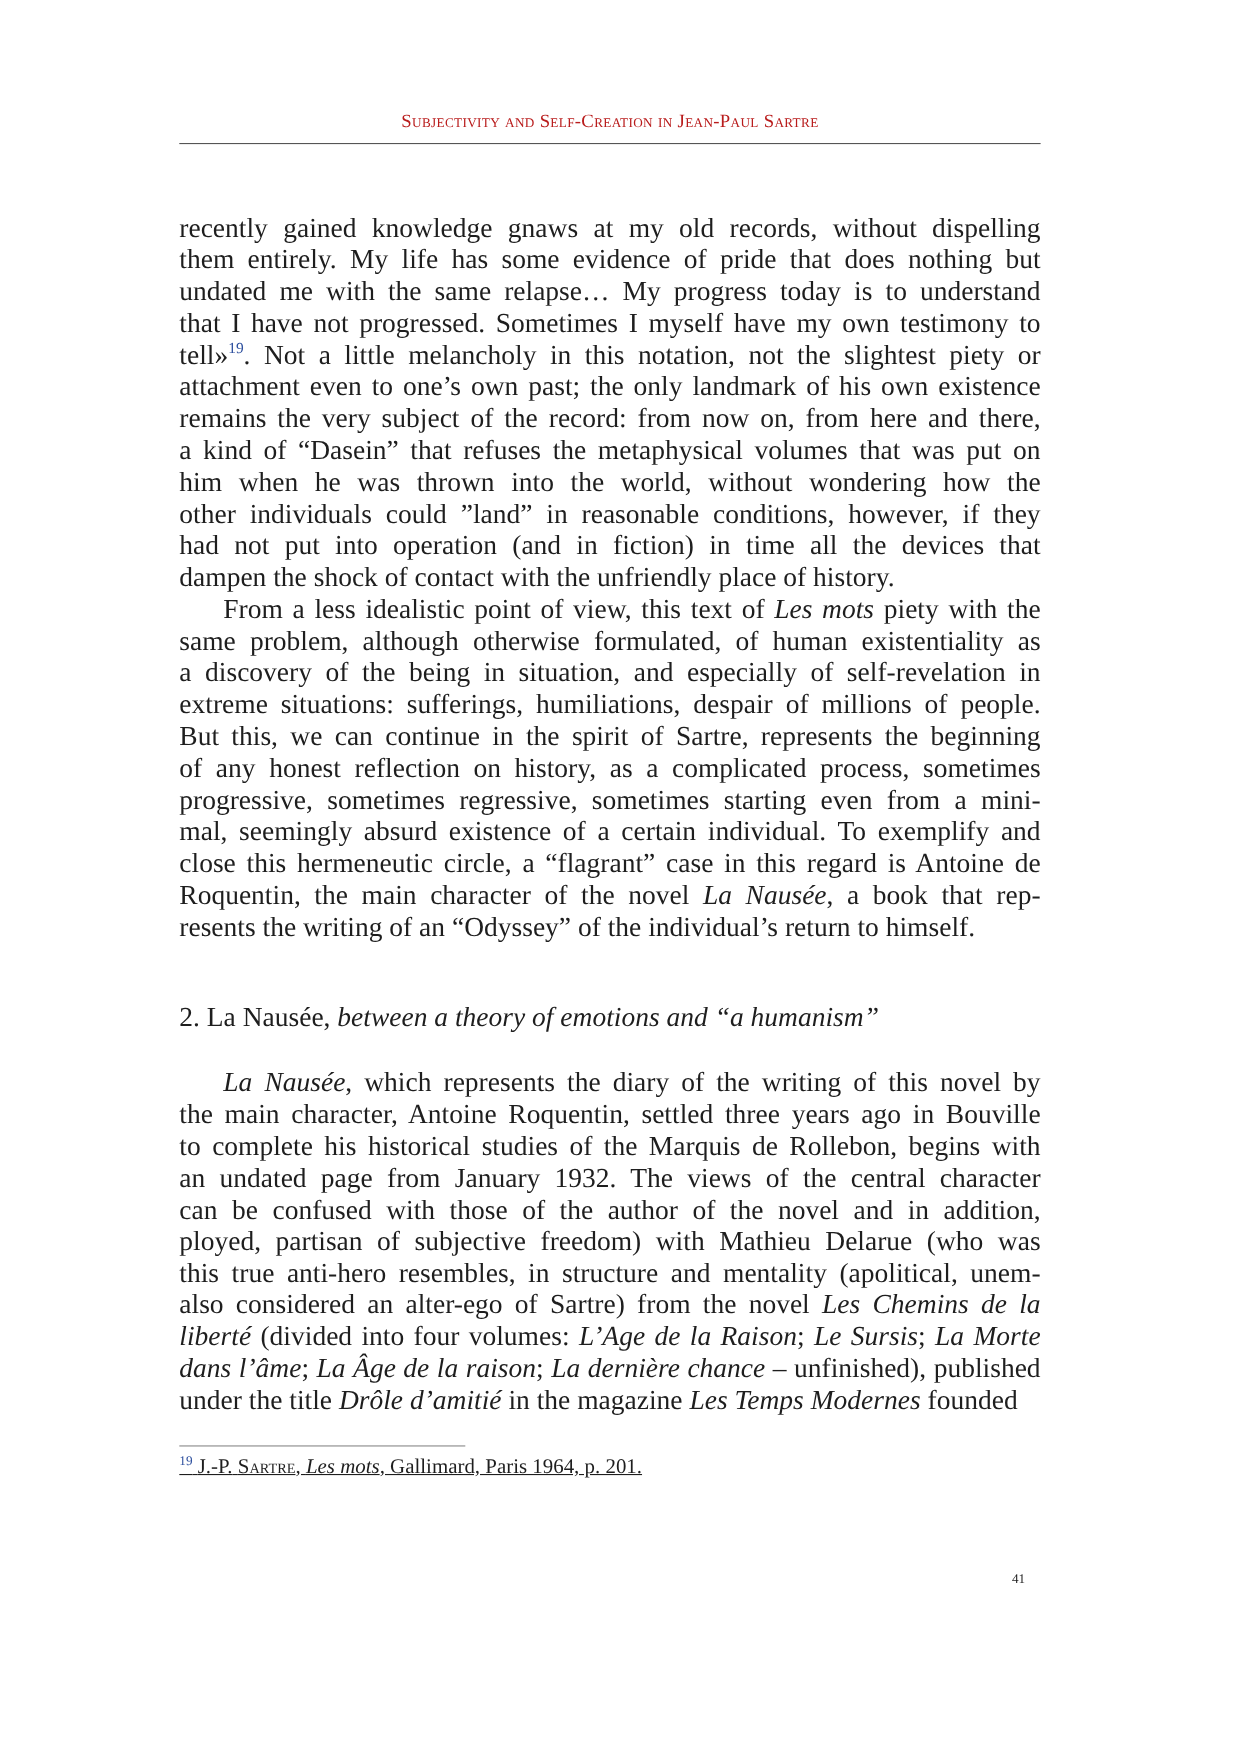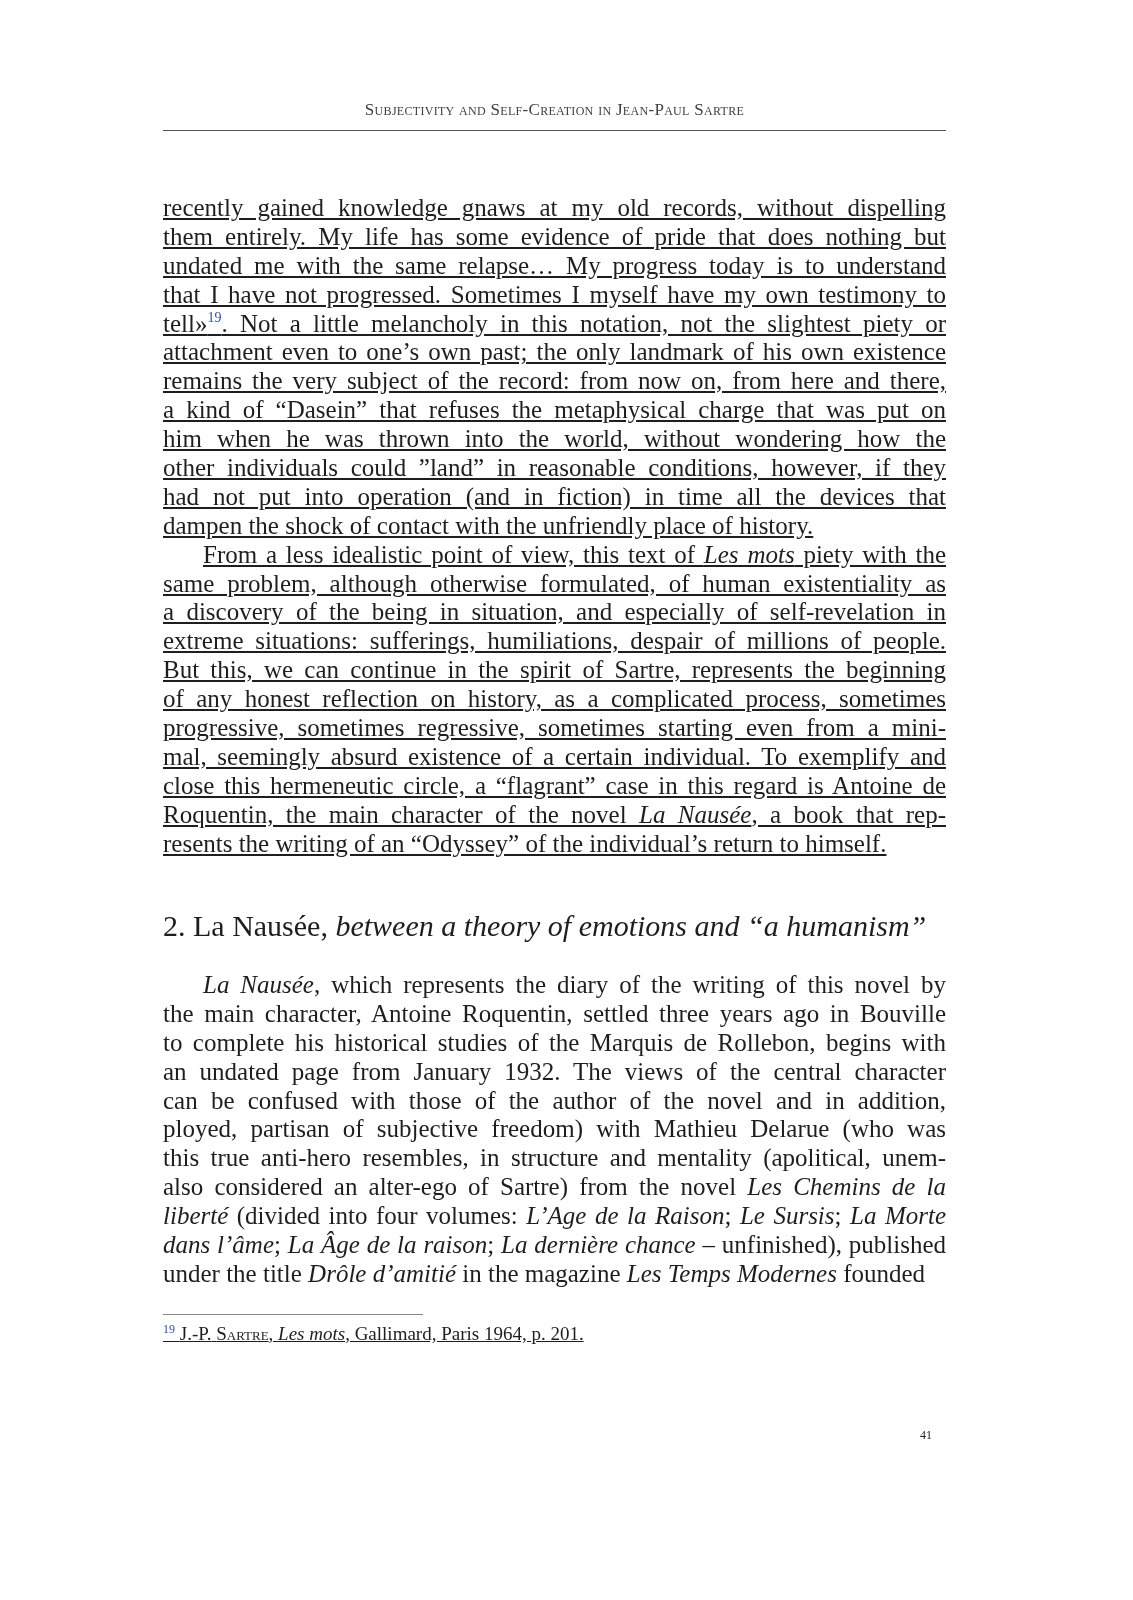--- a/index.html
+++ b/index.html
@@ -1,50 +1,50 @@
 <!DOCTYPE html>
 <html><head>
   <meta charset="utf-8">
   <style>
     html, body { margin: 0; padding: 0; background: #ffffff; }
     body { width: 1133px; height: 1600px; position: relative; overflow: hidden;
       font-family: "Liberation Serif", "DejaVu Serif", serif; color: #1e1e1e; }
     .running-head { position: absolute; left: 163px; top: 100px; width: 783px; text-align: center;
-      font-size: 17px; letter-spacing: 0.3px; color: #404040; font-variant: small-caps; }
+      font-size: 17px; letter-spacing: 0.3px; color: #b91c1c; font-variant: small-caps; }
     .head-rule { position: absolute; left: 163px; top: 130px; width: 783px; height: 1px; background: #555; }
     .text-block { position: absolute; left: 163px; width: 783px; font-size: 25px; }
     .line { display: block; height: 28.9px; line-height: 28.9px; text-align: justify;
       text-align-last: justify; white-space: nowrap; overflow: visible; }
     .line.last { text-align-last: left; }
     .line.indent { padding-left: 40px; }
     .fnref { color: #2d4f9e; font-size: 14px; vertical-align: 10px; line-height: 0; }
-    .section-heading { position: absolute; left: 163px; top: 911px; font-size: 30px; line-height: 30px; }
+    .section-heading { position: absolute; left: 163px; top: 911px; font-size: 25px; line-height: 30px; }
     .fn-rule { position: absolute; left: 163px; top: 1314px; width: 260px; height: 1px; background: #888; }
     .footnote { position: absolute; left: 163px; top: 1322px; font-size: 19px; line-height: 24px; text-decoration: underline; }
     .footnote .fnmark { color: #2d4f9e; font-size: 12px; vertical-align: 7px; line-height: 0; }
     .sc { font-variant: small-caps; }
     .page-number { position: absolute; left: 920px; top: 1428px; font-size: 12px; }
     i { font-style: italic; }
   </style>
 </head>
 <body>
 
 <div class="running-head">Subjectivity and Self-Creation in Jean-Paul Sartre</div>
 <div class="head-rule"></div>
 
-<div class="text-block" id="block1" style="top:194px;text-decoration:underline;">
+<div class="text-block" id="block1" style="top:194px;">
     <div>
       <span class="line"><span>recently gained knowledge gnaws at my old records, without dispelling</span></span>
       <span class="line"><span>them entirely. My life has some evidence of pride that does nothing but</span></span>
       <span class="line"><span>undated me with the same relapse… My progress today is to understand</span></span>
       <span class="line"><span>that I have not progressed. Sometimes I myself have my own testimony to</span></span>
       <span class="line"><span>tell»</span><sup class="fnref">19</sup><span>. Not a little melancholy in this notation, not the slightest piety or</span></span>
       <span class="line"><span>attachment even to one’s own past; the only landmark of his own existence</span></span>
       <span class="line"><span>remains the very subject of the record: from now on, from here and there,</span></span>
-      <span class="line"><span>a kind of “Dasein” that refuses the metaphysical charge that was put on</span></span>
+      <span class="line"><span>a kind of “Dasein” that refuses the metaphysical volumes that was put on</span></span>
       <span class="line"><span>him when he was thrown into the world, without wondering how the</span></span>
       <span class="line"><span>other individuals could ”land” in reasonable conditions, however, if they</span></span>
       <span class="line"><span>had not put into operation (and in fiction) in time all the devices that</span></span>
       <span class="line last"><span>dampen the shock of contact with the unfriendly place of history.</span></span>
     </div>
     <div>
       <span class="line indent"><span>From a less idealistic point of view, this text of </span><i>Les mots</i><span> piety with the</span></span>
       <span class="line"><span>same problem, although otherwise formulated, of human existentiality as</span></span>
       <span class="line"><span>a discovery of the being in situation, and especially of self-revelation in</span></span>
       <span class="line"><span>extreme situations: sufferings, humiliations, despair of millions of people.</span></span>

